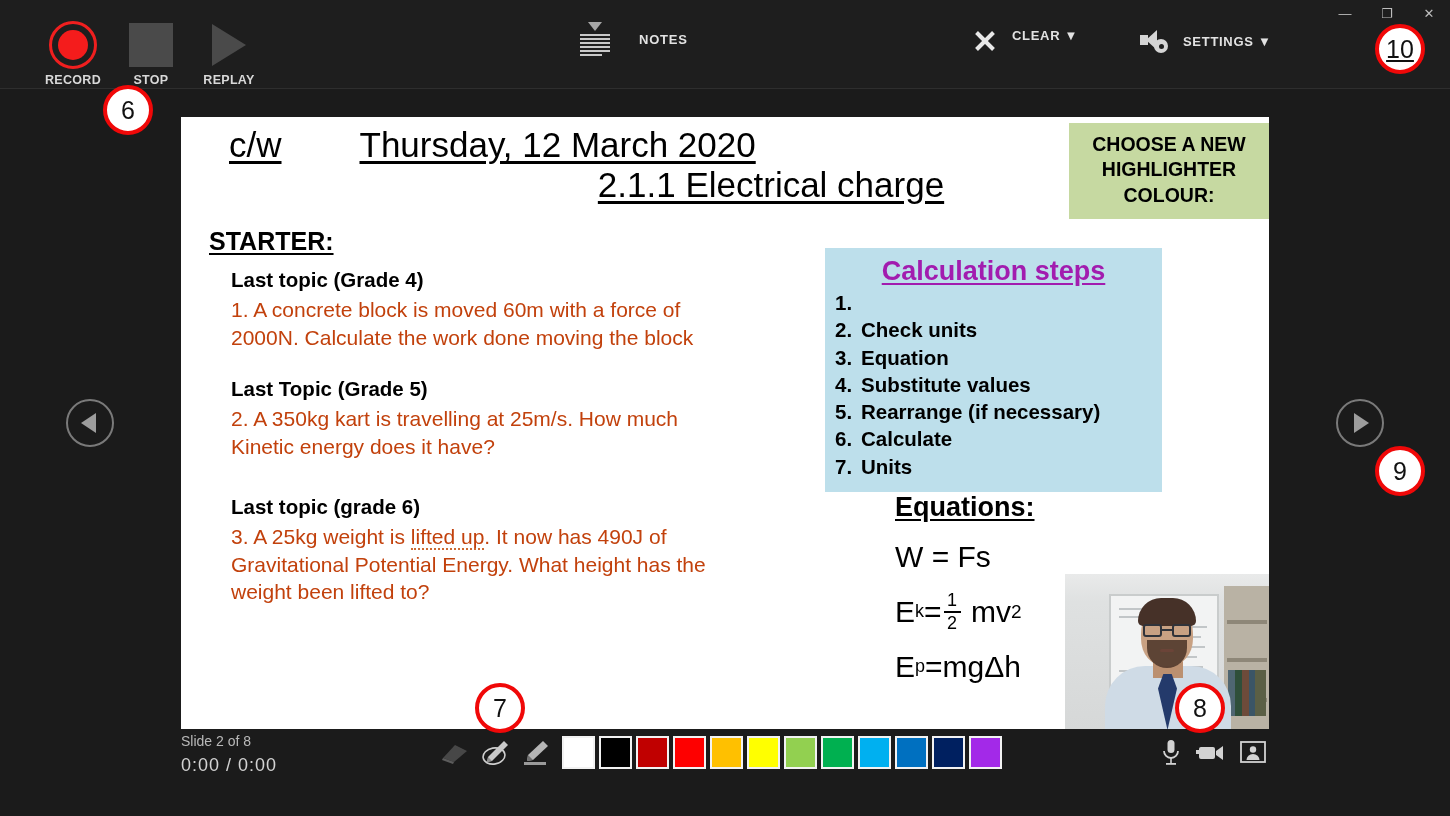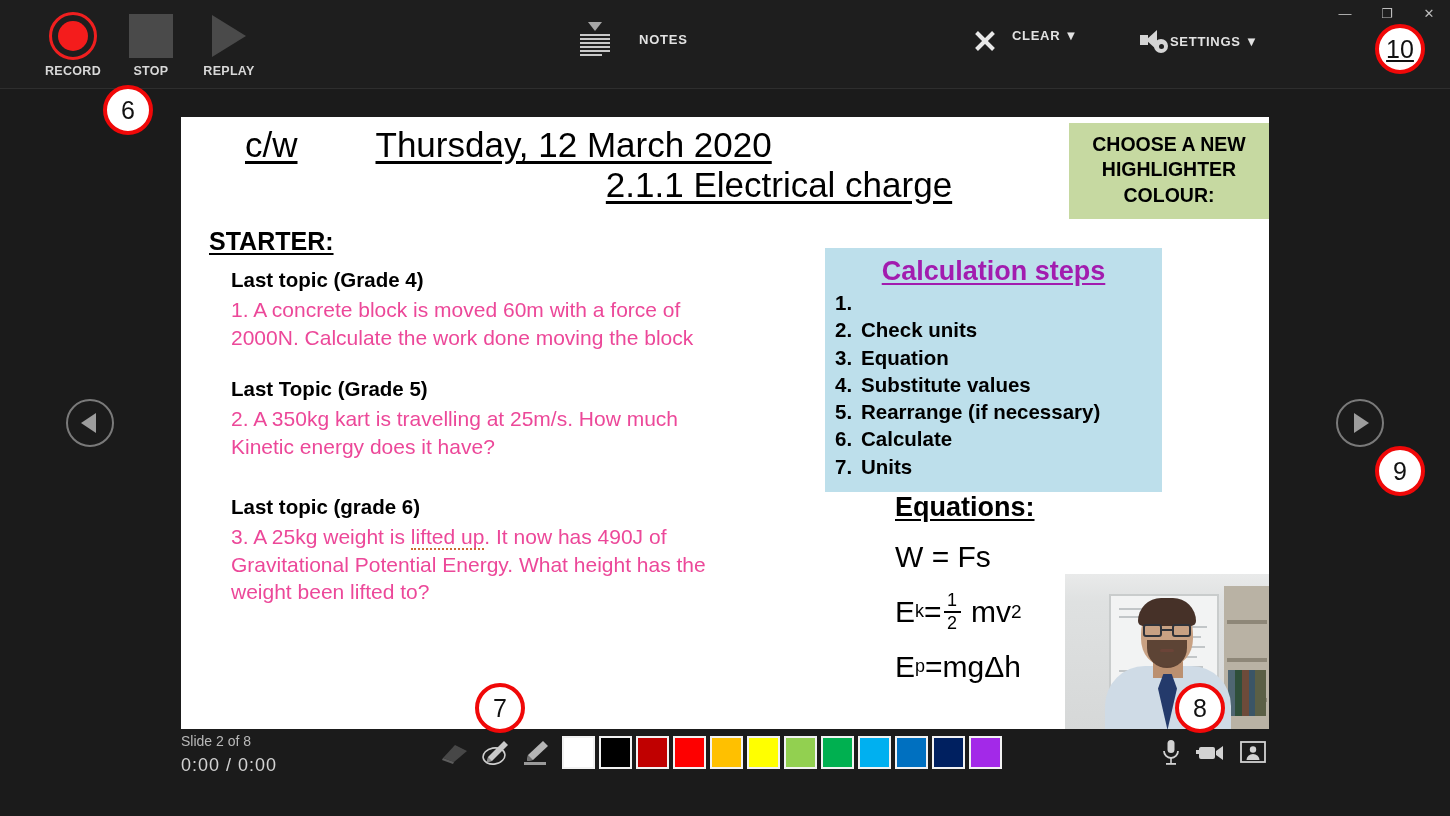--- a/index.html
+++ b/index.html
@@ -9,72 +9,72 @@
     background: #1b1b1b;
     font-family: "Liberation Sans", sans-serif;
     overflow: hidden;
   }
   #app { position: relative; width: 1450px; height: 816px; background: #1b1b1b; }
 
   
   .topbar { position: absolute; left: 0; top: 0; width: 1450px; height: 88px; background: #1e1e1e; }
   .topbar-sep { position: absolute; left: 0; top: 88px; width: 1450px; height: 1px; background: #2e2e2e; }
 
-  .transport { position: absolute; left: 40px; top: 12px; display: flex; align-items: flex-start; gap: 12px; }
+  .transport { position: absolute; left: 40px; top: 21px; display: flex; align-items: flex-start; gap: 12px; }
   .tbtn { display: flex; flex-direction: column; align-items: center; width: 66px; cursor: pointer; }
   .tbtn .glyph { height: 48px; display: flex; align-items: center; justify-content: center; }
   .tbtn .lbl { margin-top: 4px; font-size: 12.5px; font-weight: bold; color: #d8d8d8; letter-spacing: .3px; }
 
   .rec-ring { width: 48px; height: 48px; border-radius: 50%; border: 3px solid #f01f1f; display: flex; align-items: center; justify-content: center; }
   .rec-dot { width: 30px; height: 30px; border-radius: 50%; background: #f41c1c; }
   .stop-sq { width: 44px; height: 44px; background: #4a4a4a; }
   .play-tri { width: 0; height: 0; border-left: 34px solid #4a4a4a; border-top: 21px solid transparent; border-bottom: 21px solid transparent; }
 
   .notes-btn { position: absolute; left: 580px; top: 22px; display: flex; align-items: center; gap: 29px; cursor: pointer; }
   .notes-icon { width: 30px; height: 34px; position: relative; }
   .notes-icon .tri { position: absolute; left: 8px; top: 0; width: 0; height: 0; border-left: 7px solid transparent; border-right: 7px solid transparent; border-top: 9px solid #a6a6a6; }
   .notes-icon .lines { position: absolute; left: 0; top: 12px; width: 30px; }
   .notes-icon .lines i { display: block; height: 2px; background: #c8c8c8; margin-bottom: 2px; }
   .notes-icon .lines i:last-child { width: 22px; }
   .notes-lbl { font-size: 13px; font-weight: bold; color: #e2e2e2; letter-spacing: .8px; }
 
   .clear-btn { position: absolute; left: 972px; top: 28px; display: flex; align-items: flex-start; gap: 14px; cursor: pointer; }
-  .settings-btn { position: absolute; left: 1140px; top: 28px; display: flex; align-items: center; cursor: pointer; }
+  .settings-btn { position: absolute; left: 1140px; top: 28px; display: flex; align-items: center; gap: 13px; cursor: pointer; }
   .menu-lbl { font-size: 13px; font-weight: bold; color: #e2e2e2; letter-spacing: .7px; }
 
   .x-icon { width: 26px; height: 26px; position: relative; }
   .x-icon i { position: absolute; left: 1px; top: 11px; width: 24px; height: 4px; background: #e8e8e8; }
   .x-icon i:first-child { transform: rotate(45deg); }
   .x-icon i:last-child { transform: rotate(-45deg); }
 
   .spk-gear { width: 30px; height: 26px; position: relative; }
   .spk-gear .body { position: absolute; left: 0; top: 7px; width: 8px; height: 10px; background: #d5d5d5; }
   .spk-gear .cone { position: absolute; left: 6px; top: 2px; width: 0; height: 0; border-top: 10px solid transparent; border-bottom: 10px solid transparent; border-right: 11px solid #d5d5d5; }
   .spk-gear .gear { position: absolute; left: 14px; top: 11px; width: 14px; height: 14px; border-radius: 50%; background: #d5d5d5; }
   .spk-gear .gear::after { content: ""; position: absolute; left: 4.5px; top: 4.5px; width: 5px; height: 5px; border-radius: 50%; background: #1e1e1e; }
 
   .wincontrols { position: absolute; right: 0; top: 0; display: flex; }
   .wcbtn { width: 42px; height: 26px; display: flex; align-items: center; justify-content: center; color: #bdbdbd; font-size: 13px; cursor: pointer; }
 
   
   .slide { position: absolute; left: 181px; top: 117px; width: 1088px; height: 612px; background: #ffffff; overflow: hidden; }
-  .slide-title-wrap { padding: 8px 18px 0 16px; }
+  .slide-title-wrap { padding: 8px 18px 0 0; }
   .ttl-row1 { display: flex; align-items: baseline; }
   .cw { font-size: 35px; color: #000; text-decoration: underline; text-underline-offset: 4px; margin-left: 48px; }
   .date { font-size: 35px; color: #000; text-decoration: underline; text-underline-offset: 4px; margin-left: 78px; }
   .subtitle { font-size: 35px; color: #000; text-decoration: underline; text-underline-offset: 4px; text-align: center; margin-left: 110px; }
 
   .green-box { position: absolute; left: 888px; top: 6px; width: 200px; background: #c6d9a1; padding: 9px 6px 11px 6px; text-align: center; }
   .green-box div { font-size: 19.5px; font-weight: bold; color: #000; line-height: 1.3; }
 
   .starter { position: absolute; left: 28px; top: 110px; width: 520px; }
   .starter-hd { font-size: 25px; font-weight: bold; text-decoration: underline; text-underline-offset: 3px; color: #000; }
   .q-group { margin-left: 22px; }
   .q-head { font-size: 20.5px; font-weight: bold; color: #000; margin-top: 12px; }
-  .q-body { font-size: 21px; color: #ec4899; line-height: 1.32; margin-top: 4px; }
+  .q-body { font-size: 21px; color: #c2410c; line-height: 1.32; margin-top: 4px; }
   .sp { border-bottom: 2px dotted #cc6a33; }
 
   .calc-box { position: absolute; left: 644px; top: 131px; width: 337px; background: #bddfeb; padding: 8px 10px 12px 10px; }
   .calc-title { font-size: 27px; font-weight: bold; text-decoration: underline; text-underline-offset: 3px; text-align: center; color: #a21caf; }
   .calc-list { list-style: none; margin-top: 2px; }
   .calc-list li { font-size: 20.5px; font-weight: bold; color: #000; line-height: 1.33; display: flex; }
   .calc-list li .num { width: 26px; flex: 0 0 26px; }
 
   .eq-wrap { position: absolute; left: 714px; top: 375px; }
   .eq-title { font-size: 27px; font-weight: bold; text-decoration: underline; text-underline-offset: 3px; color: #000; }

